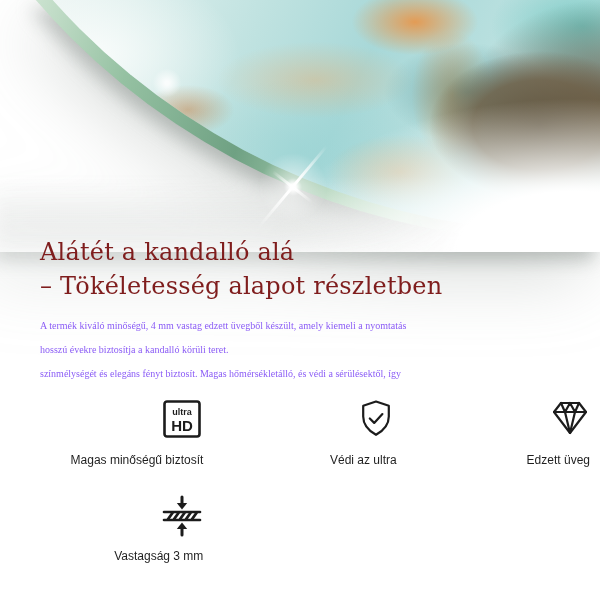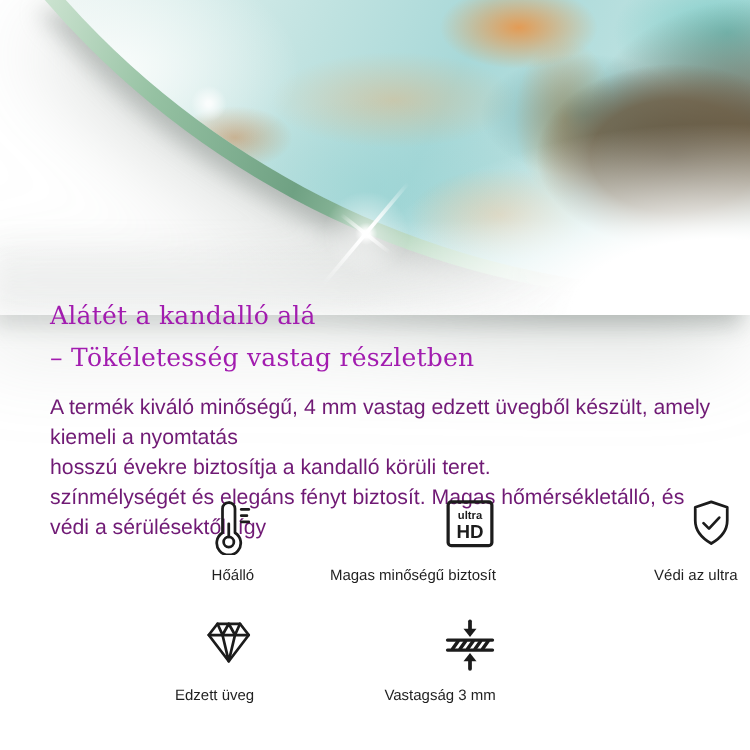--- a/index.html
+++ b/index.html
@@ -43,22 +43,22 @@
     background:linear-gradient(to bottom, rgba(255,255,255,0), #fff 42%, #fff 58%, rgba(255,255,255,0));
     transform:rotate(40deg);}
   .sparkle::after{content:"";position:absolute;left:43px;top:20px;width:3px;height:50px;
     background:linear-gradient(to bottom, rgba(255,255,255,0), #fff 45%, #fff 55%, rgba(255,255,255,0));
     transform:rotate(-52deg);opacity:.9;}
   .glint-small{position:absolute;left:150px;top:66px;width:34px;height:34px;z-index:6;pointer-events:none;
     background:radial-gradient(circle, rgba(255,255,255,.85) 0 2px, rgba(255,255,255,0) 60%);}
 
   
   .title{position:absolute;left:40px;top:235px;font-family:"DejaVu Serif","Liberation Serif",serif;
-         font-size:20px;line-height:34px;font-weight:400;color:#a21caf;letter-spacing:.2px;}
-  .paragraph{position:absolute;left:40px;top:314px;width:540px;font-size:17px;line-height:24px;color:#701a75;}
+         font-size:24px;line-height:34px;font-weight:400;color:#7f1d1d;letter-spacing:.2px;}
+  .paragraph{position:absolute;left:40px;top:314px;width:540px;font-size:10px;line-height:24px;color:#8b5cf6;font-family:Liberation Serif, serif;}
 
   
   .features{position:absolute;left:10px;top:398px;width:580px;display:grid;
             grid-template-columns:repeat(3,1fr);row-gap:27px;}
   .feature{display:flex;flex-direction:column;align-items:flex-end;}
   .feature .icon-box{height:47px;display:flex;align-items:flex-start;justify-content:center;}
   .feature .label{font-size:12px;color:#1f1f1f;margin-top:8px;white-space:nowrap;}
   .icon-stroke{stroke:#1c1c1c;fill:none;stroke-width:2.2;stroke-linecap:round;stroke-linejoin:round;}
   .icon-fill{fill:#1c1c1c;stroke:none;}
   .hd-text{font-family:"Liberation Sans",sans-serif;font-weight:700;fill:#1c1c1c;text-anchor:middle;}
@@ -75,44 +75,31 @@
   <div class="hero">
     <div class="hero-layer glass-edge"></div>
     <div class="hero-layer marble"></div>
     <div class="hero-layer hero-fade"></div>
   </div>
   <div class="sparkle"></div>
   <div class="glint-small"></div>
 
   <h1 class="title" style="margin:0;">
     <div>Alátét a kandalló alá</div>
-    <div>– Tökéletesség vastag részletben</div>
+    <div>– Tökéletesség alapot részletben</div>
   </h1>
 
   <div class="paragraph">
     <div>A termék kiváló minőségű, 4 mm vastag edzett üvegből készült, amely kiemeli a nyomtatás</div>
     <div>hosszú évekre biztosítja a kandalló körüli teret.</div>
     <div>színmélységét és elegáns fényt biztosít. Magas hőmérsékletálló, és védi a sérülésektől, így</div>
   </div>
 
   <div class="features">
 
-    <div class="feature">
-      <div class="icon-box">
-        <svg width="38" height="46" viewBox="0 0 38 46">
-          <path class="icon-stroke" d="M23 28.2 V9 a5 5 0 0 0 -10 0 v19.2 a9.6 9.6 0 1 0 10 0 Z"></path>
-          <line class="icon-stroke" x1="18" y1="21" x2="18" y2="31.5"></line>
-          <circle class="icon-stroke" cx="18" cy="35.6" r="4.1"></circle>
-          <line class="icon-stroke" x1="28" y1="9.5" x2="34" y2="9.5"></line>
-          <line class="icon-stroke" x1="28" y1="14.5" x2="32.5" y2="14.5"></line>
-          <line class="icon-stroke" x1="28" y1="19.5" x2="34" y2="19.5"></line>
-        </svg>
-      </div>
-      <span class="label">Hőálló</span>
-    </div>
 
     <div class="feature">
       <div class="icon-box">
         <svg width="42" height="42" viewBox="0 0 42 42">
           <rect class="icon-stroke" x="3.5" y="3.5" width="35" height="35" rx="2.5" style="stroke-width:2.6"></rect>
           <text class="hd-text" x="21" y="17" font-size="9">ultra</text>
           <text class="hd-text" x="21" y="32.5" font-size="15">HD</text>
         </svg>
       </div>
       <span class="label">Magas minőségű biztosít</span>

